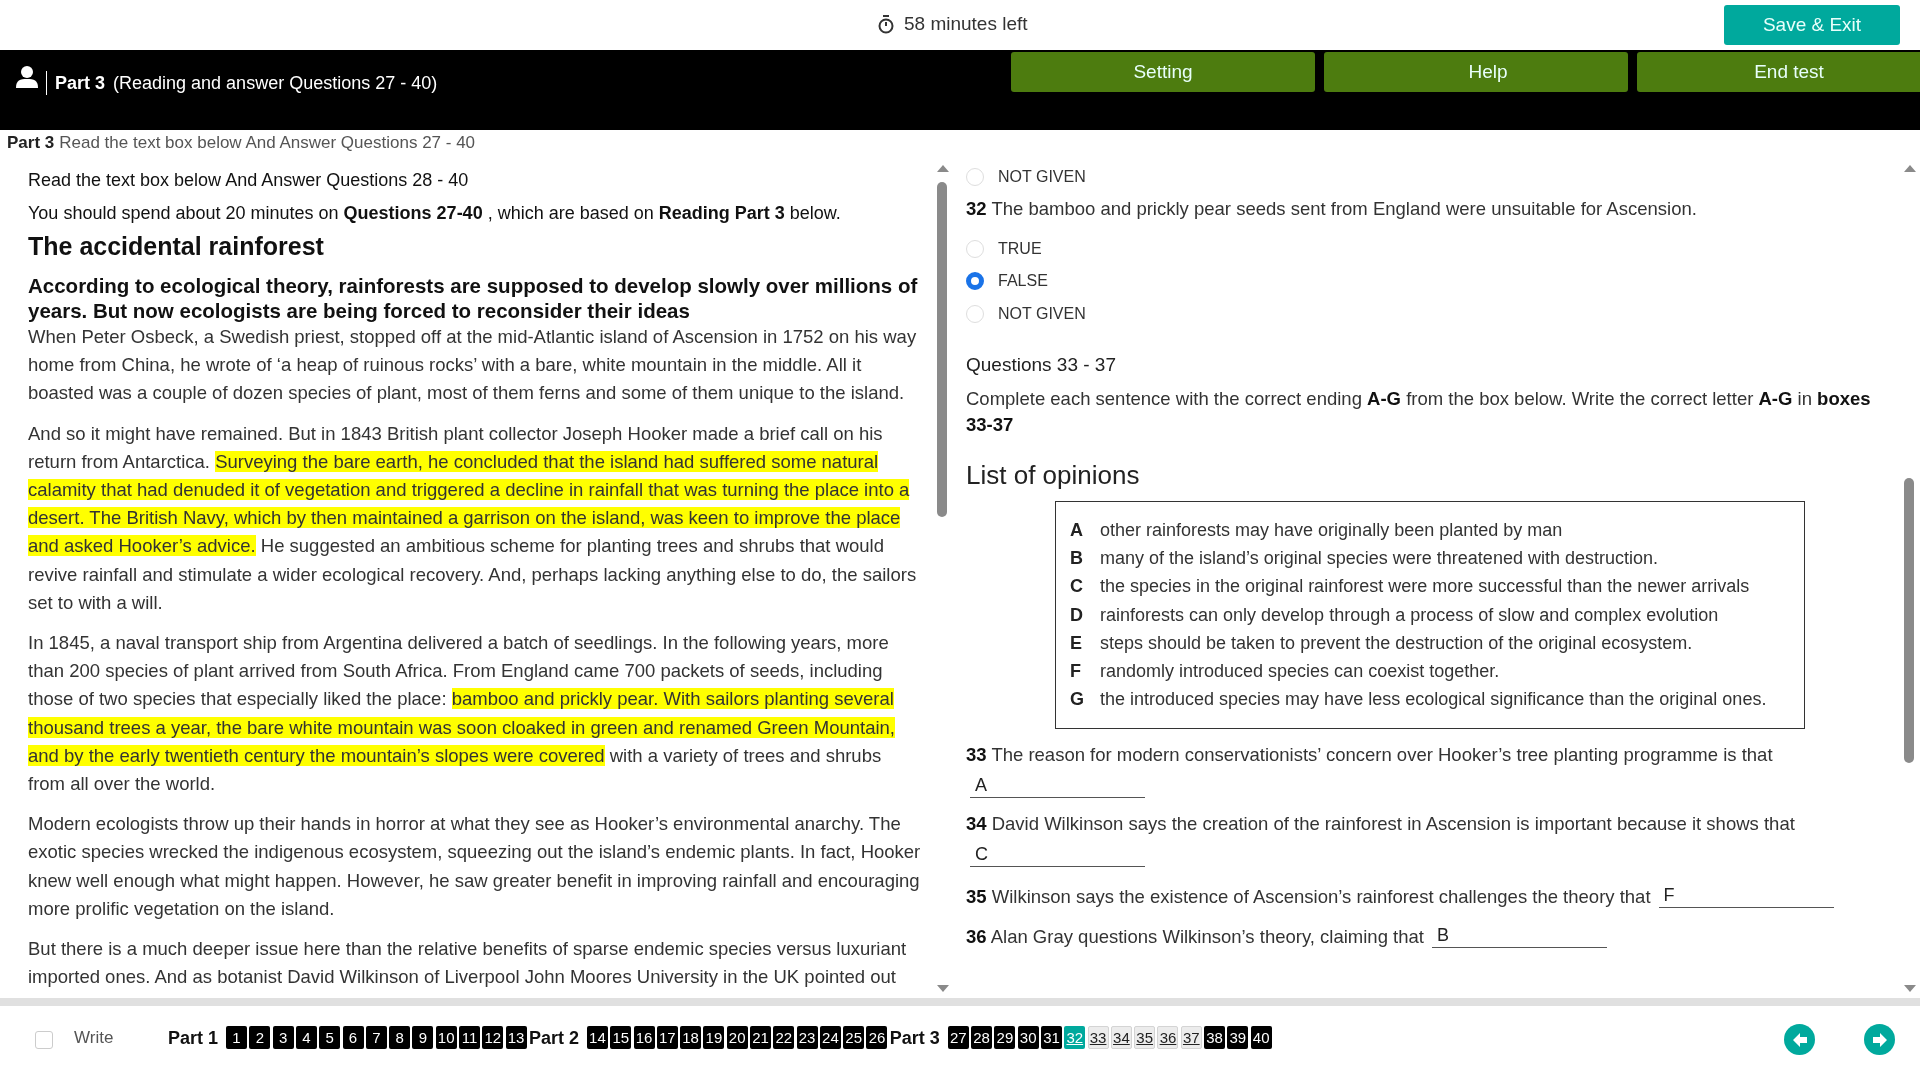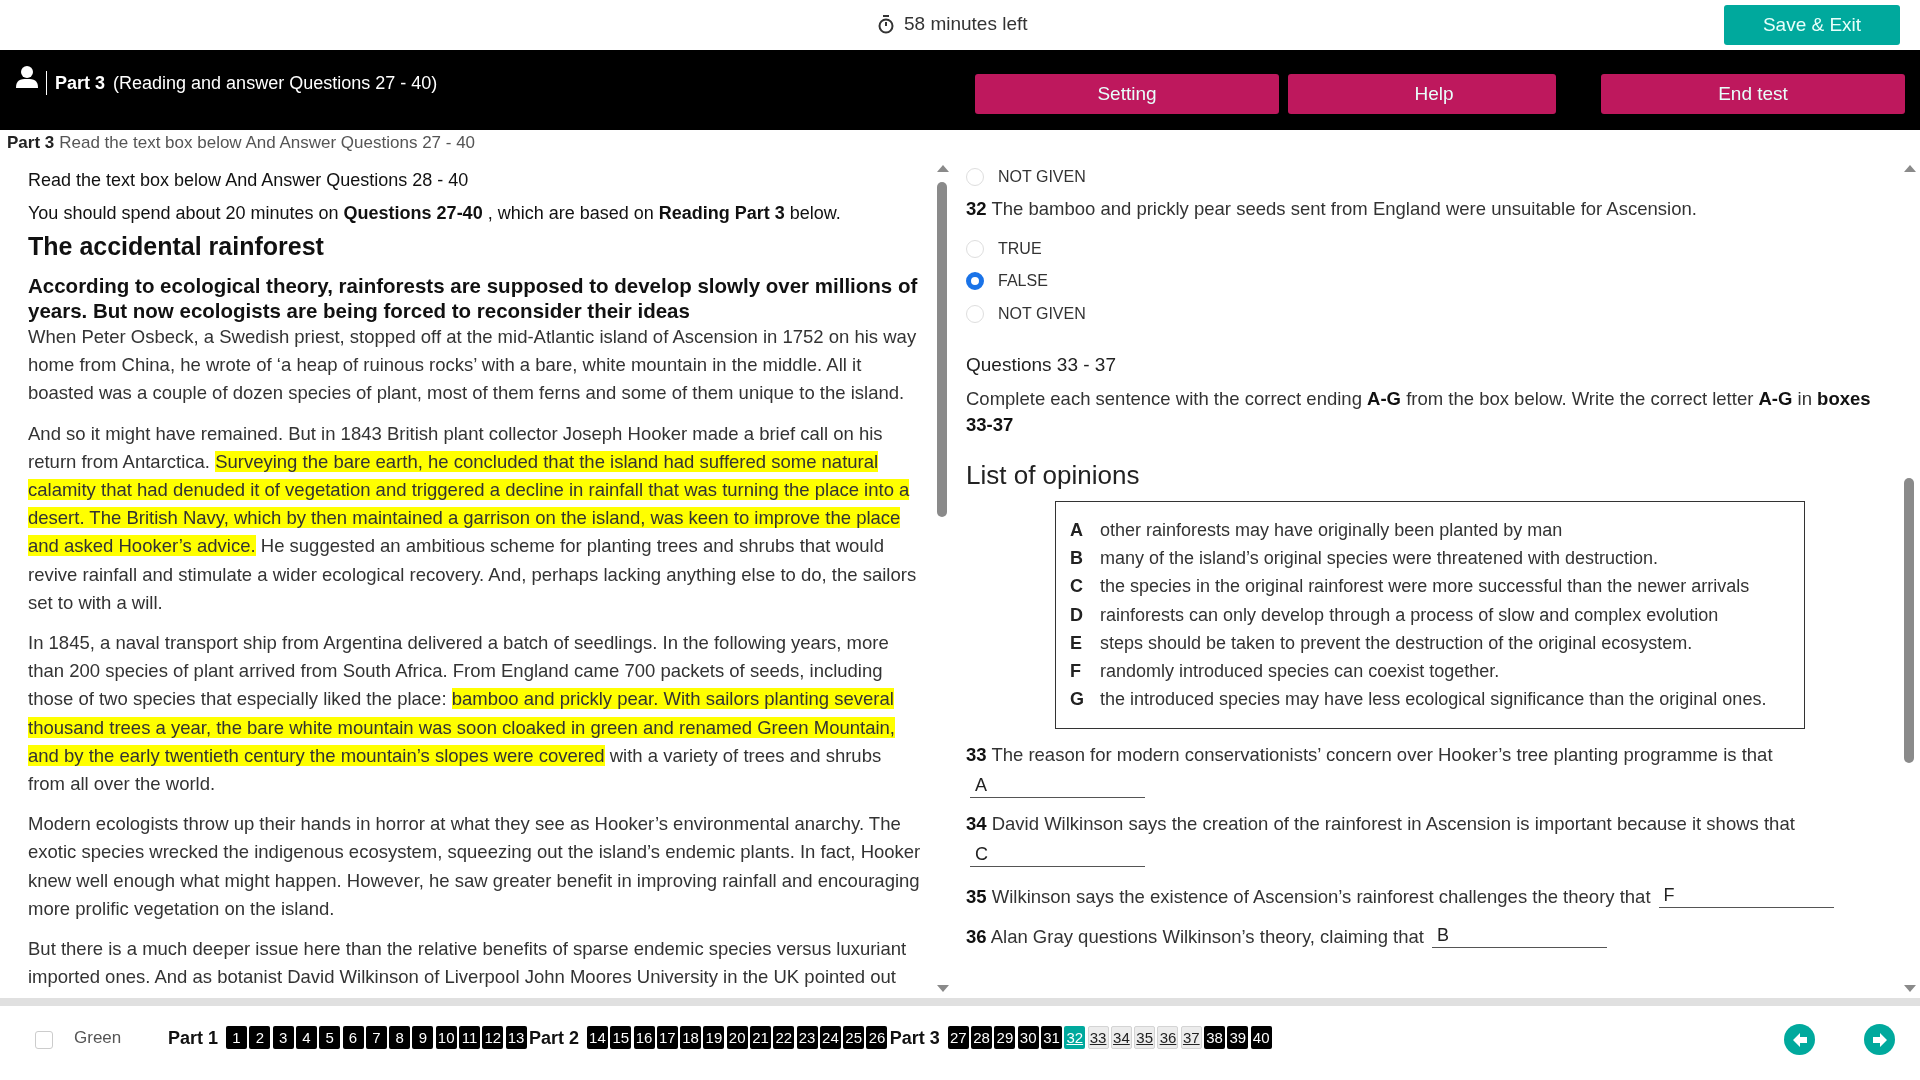--- a/index.html
+++ b/index.html
@@ -13,23 +13,23 @@
   .timer-icon svg { display: block; }
   .save-exit { position: absolute; left: 1724px; top: 5px; width: 176px; height: 40px; background: #00a99d; color: #e8fffb; border: none; border-radius: 3px; font-size: 19px; font-family: inherit; cursor: pointer; }
 
   
   .header { position: absolute; left: 0; top: 50px; width: 1920px; height: 80px; background: #000; }
   .user-block { position: absolute; left: 14px; top: 14px; display: flex; align-items: center; color: #fff; }
   .user-icon { width: 26px; height: 26px; display: inline-block; }
   .sep { display: inline-block; width: 1px; height: 24px; background: #fff; margin: 0 8px 0 6px; position: relative; top: 6px; }
   .part-title { font-size: 18px; font-weight: bold; color: #fff; position: relative; top: 6px; }
   .part-sub { font-size: 18px; color: #fff; margin-left: 8px; position: relative; top: 6px; }
-  .hbtn { position: absolute; top: 24px; height: 40px; background: #be185d; color: #e8fffb; border: none; border-radius: 3px; font-size: 19px; font-family: inherit; cursor: pointer; }
+  .hbtn { position: absolute; top: 2px; height: 40px; background: #4d7c0f; color: #e8fffb; border: none; border-radius: 3px; font-size: 19px; font-family: inherit; cursor: pointer; margin-left: 36px; }
   .hbtn.setting { left: 975px; width: 304px; }
-  .hbtn.help { left: 1288px; width: 268px; padding-left: 24px; }
+  .hbtn.help { left: 1288px; width: 304px; padding-left: 24px; }
   .hbtn.end { left: 1601px; width: 304px; }
 
   
   .subheader { position: absolute; left: 7px; top: 133px; font-size: 17px; color: #555; }
   .subheader b { color: #222; margin-right: 5px; }
 
   
   .left-panel { position: absolute; left: 0; top: 160px; width: 955px; height: 838px; overflow: hidden; }
   .passage { position: absolute; left: 28px; top: 10px; width: 895px; }
   .passage .intro1 { font-size: 18px; color: #111; margin-bottom: 12px; }
@@ -200,21 +200,21 @@
 </div>
 <div class="scroll-right">
   <div class="sb-arrow-up"></div>
   <div class="sb-thumb" style="top:318px;height:285px;"></div>
   <div class="sb-arrow-down"></div>
 </div>
 
 <div class="footer-sep"></div>
 <div class="footer">
   <span class="review-box"></span>
-  <span class="review-label">Green</span>
+  <span class="review-label">Write</span>
   <div class="qnav" id="qnav">
       <span class="part-label">Part 1</span>
       <span class="qbtn">1</span>
       <span class="qbtn">2</span>
       <span class="qbtn">3</span>
       <span class="qbtn">4</span>
       <span class="qbtn">5</span>
       <span class="qbtn">6</span>
       <span class="qbtn">7</span>
       <span class="qbtn">8</span>

